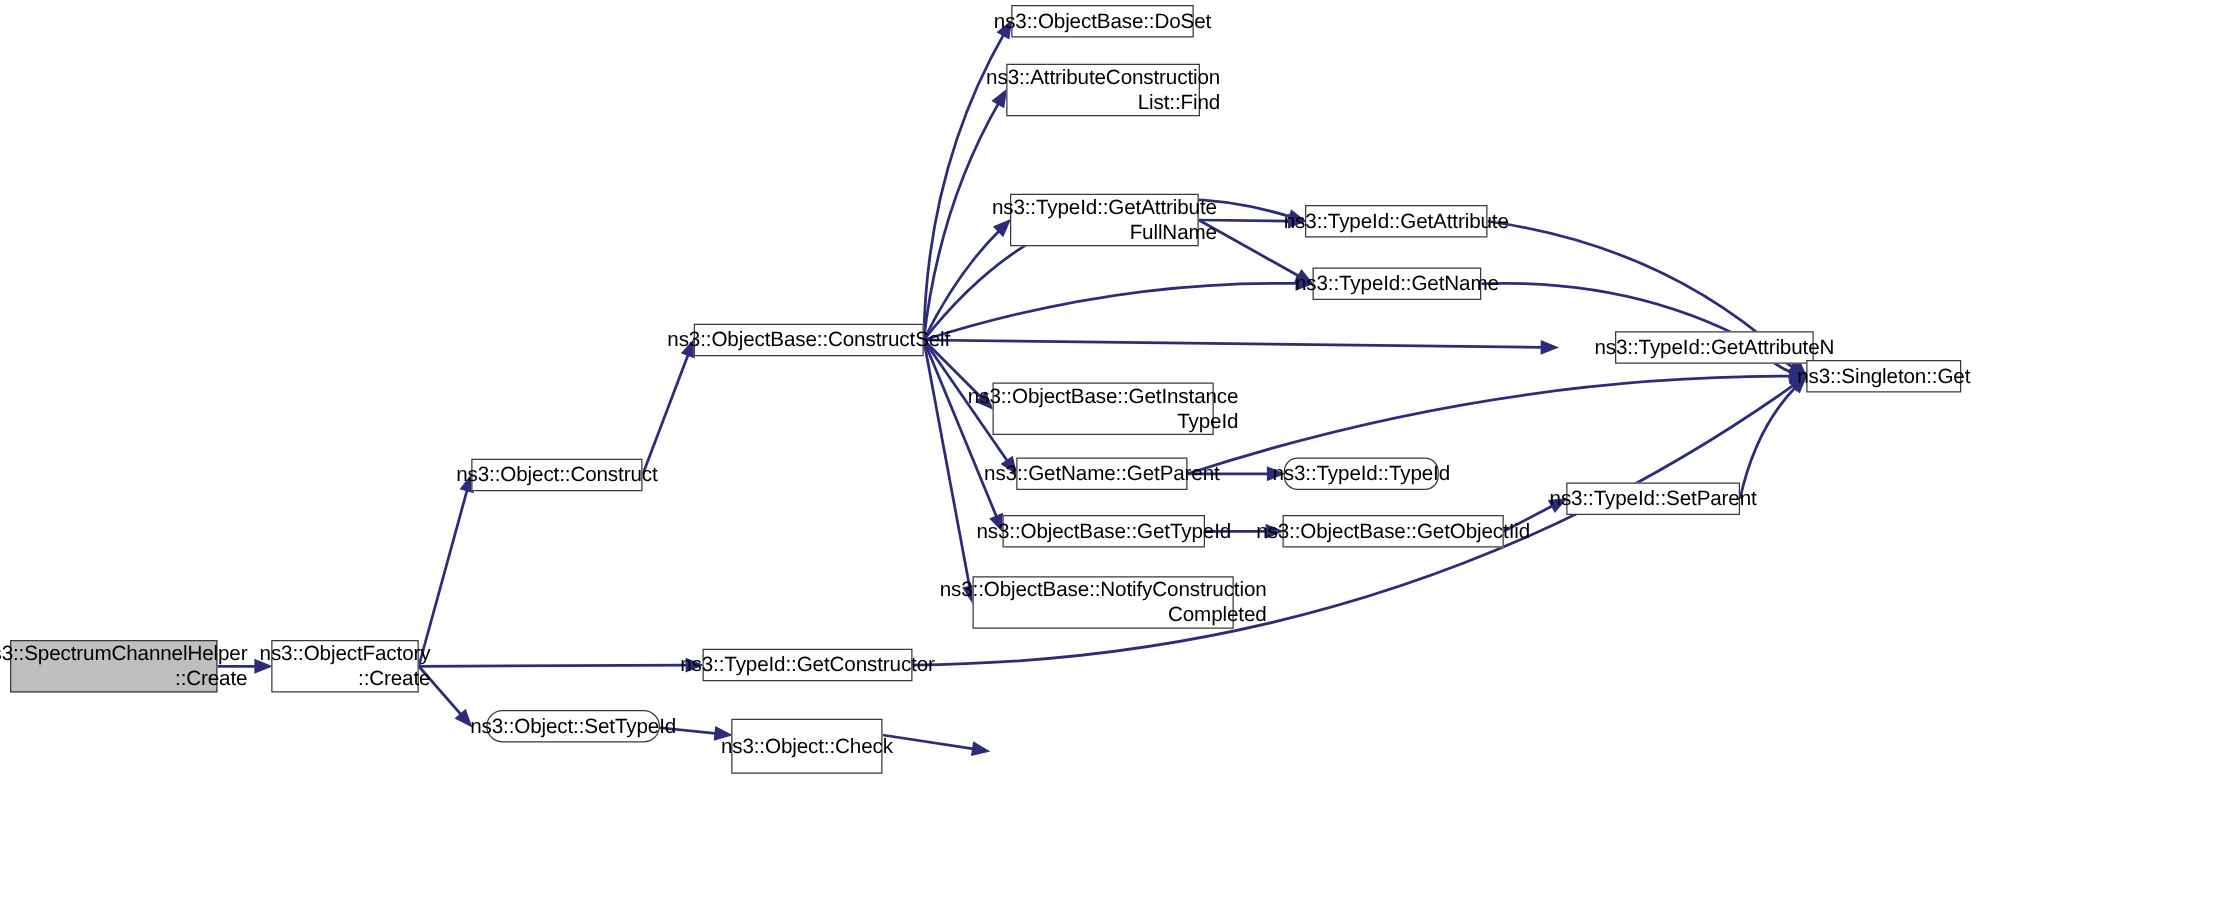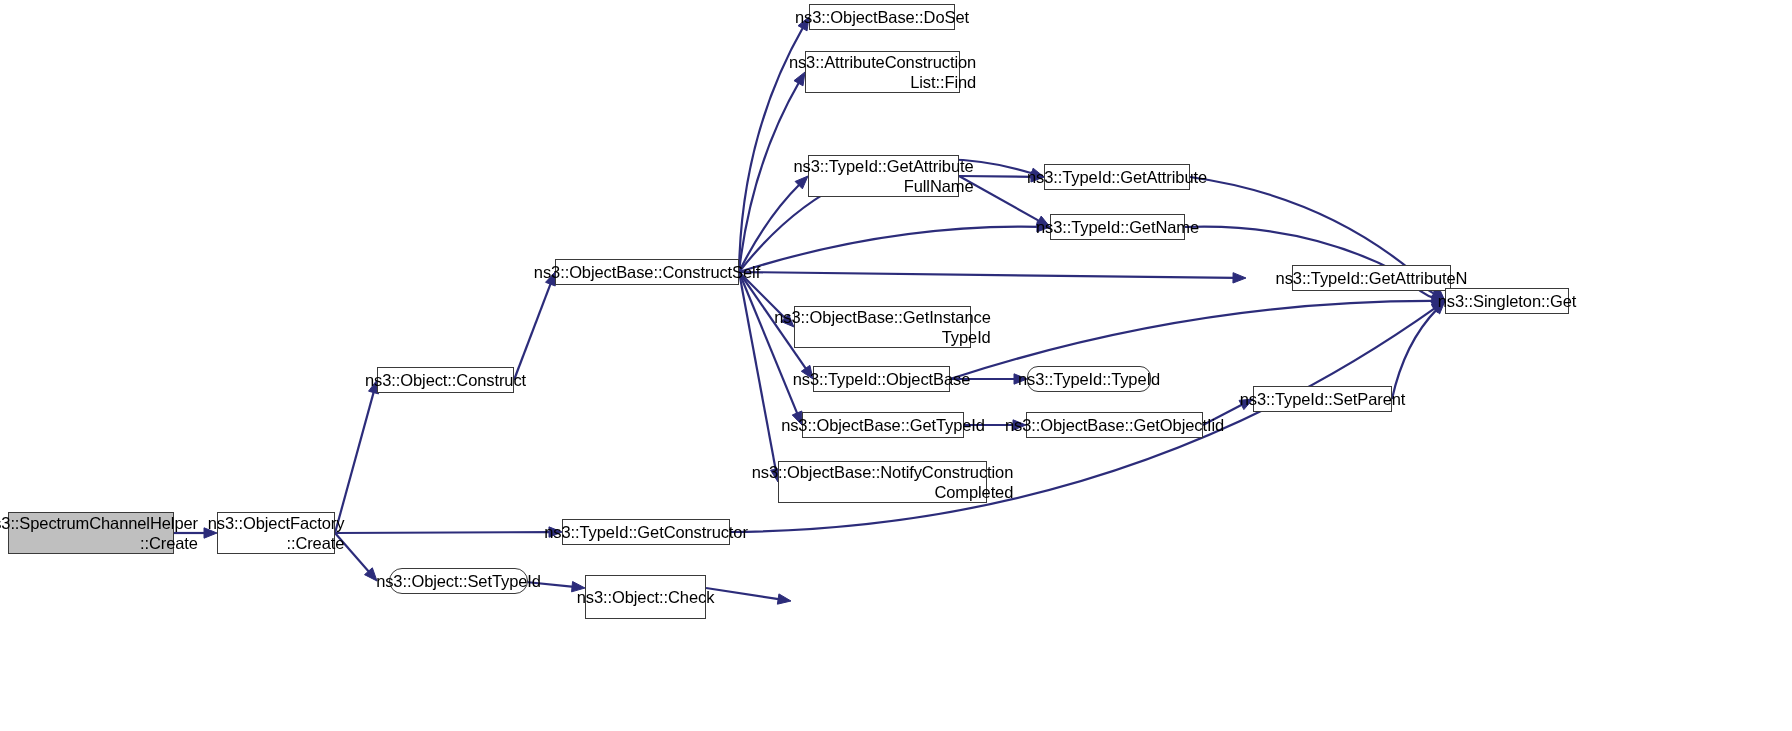--- a/index.html
+++ b/index.html
@@ -132,21 +132,21 @@
     <div class="node-box" style="left: 809px; top: 4px; width: 146px; height: 26px;">ns3::ObjectBase::DoSet</div>
     <div class="node-box" style="left: 805px; top: 51px; width: 155px; height: 42px;">ns3::AttributeConstruction
 List::Find</div>
     <div class="node-box" style="left: 808px; top: 155px; width: 151px; height: 42px;">ns3::TypeId::GetAttribute
 FullName</div>
     <div class="node-box" style="left: 1044px; top: 164px; width: 146px; height: 26px;">ns3::TypeId::GetAttribute</div>
     <div class="node-box" style="left: 1050px; top: 214px; width: 135px; height: 26px;">ns3::TypeId::GetName</div>
     <div class="node-box" style="left: 1246px; top: 265px; width: 159px; height: 26px; margin-left: 46px;">ns3::TypeId::GetAttributeN</div>
     <div class="node-box" style="left: 794px; top: 306px; width: 177px; height: 42px;">ns3::ObjectBase::GetInstance
 TypeId</div>
-    <div class="node-box" style="left: 813px; top: 366px; width: 137px; height: 26px;">ns3::TypeId::ObjectBase</div>
+    <div class="node-box" style="left: 813px; top: 366px; width: 137px; height: 26px;">ns3::GetName::GetParent</div>
     <div class="node-box" style="left: 1027px; top: 366px; width: 124px; height: 26px; border-radius: 11px;">ns3::TypeId::TypeId</div>
     <div class="node-box" style="left: 802px; top: 412px; width: 162px; height: 26px;">ns3::ObjectBase::GetTypeId</div>
     <div class="node-box" style="left: 1026px; top: 412px; width: 177px; height: 26px;">ns3::ObjectBase::GetObjectIid</div>
     <div class="node-box" style="left: 1253px; top: 386px; width: 139px; height: 26px;">ns3::TypeId::SetParent</div>
     <div class="node-box" style="left: 778px; top: 461px; width: 209px; height: 42px;">ns3::ObjectBase::NotifyConstruction
 Completed</div>
     <div class="node-box" style="left: 1445px; top: 288px; width: 124px; height: 26px;">ns3::Singleton::Get</div>
   </div>
 
 </body></html>

